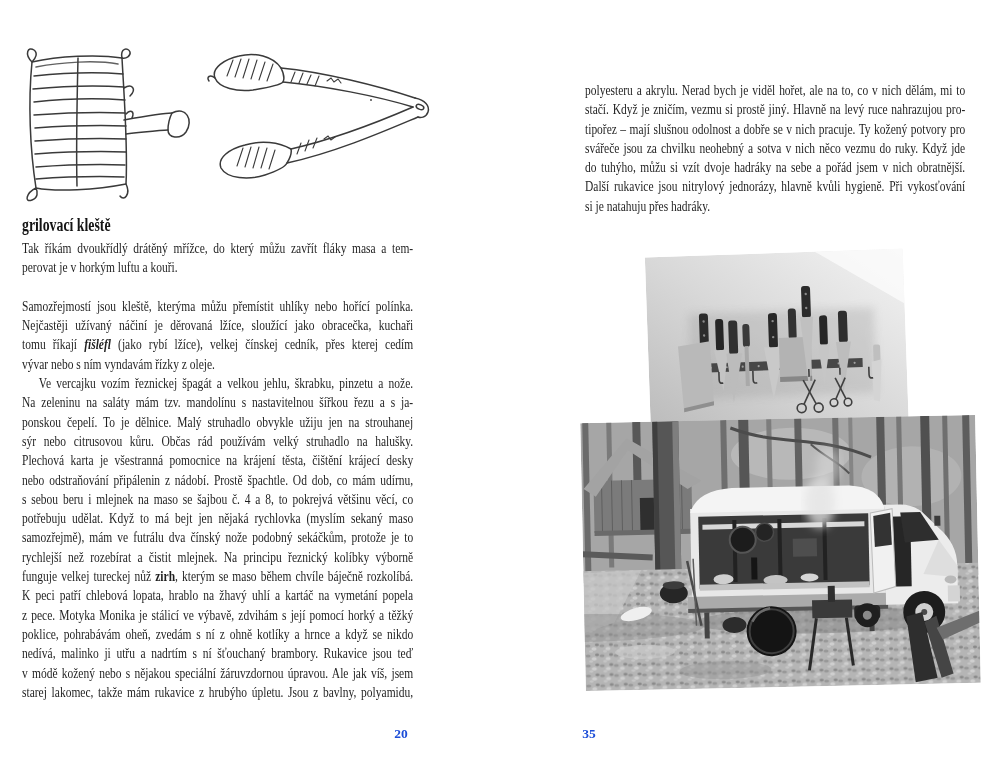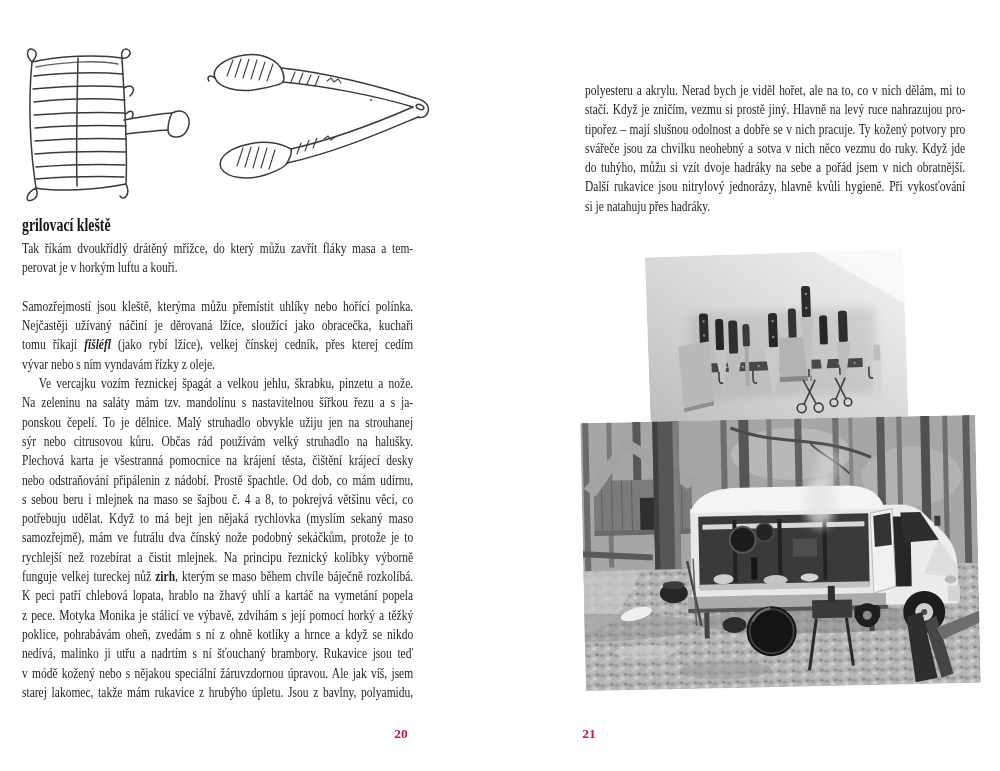--- a/index.html
+++ b/index.html
@@ -19,21 +19,21 @@
   .tl {
     font-size:15px; line-height:19.3px; height:19.3px;
     text-align:justify; text-align-last:justify; white-space:normal;
   }
   .tl.endline { text-align-last:left; }
   .tl.indent  { text-indent:22px; }
   .tl strong { font-weight:700; }
   .tl em { font-style:italic; }
   .pagenum {
     position:absolute; top:726px; width:32px; text-align:center;
-    font-size:13.5px; font-weight:700; color:#be185d;
+    font-size:13.5px; font-weight:700; color:#1d4ed8;
   }
   .pagenum-left  { left:385px; }
   .pagenum-right { left:573px; }
   .sketch { position:absolute; }
   .sketch-basket { left:18px;  top:46px;  width:178px; height:162px; }
   .sketch-tongs  { left:203px; top:48px;  width:232px; height:136px; }
   figure { margin:0; padding:0; }
   .photo { position:absolute; overflow:hidden; }
   .photo svg { display:block; width:100%; height:100%; }
   .photo-knives { left:648px; top:253px; width:258px; height:186px; transform:rotate(-2deg);   z-index:1; }
@@ -370,16 +370,16 @@
           <rect x="244" y="168" width="7" height="16" fill="#2f2f2f"></rect>
           <line x1="232" y1="200" x2="224" y2="252" stroke="#2a2a2a" stroke-width="3"></line>
           <line x1="262" y1="200" x2="268" y2="248" stroke="#2a2a2a" stroke-width="3"></line>
           <polygon points="322,200 338,196 352,262 330,266" fill="#2e2e2e"></polygon>
           <polygon points="340,206 352,200 368,258 356,262" fill="#454545"></polygon>
           <polygon points="352,212 395,196 395,208 358,224" fill="#6e6e6e"></polygon>
         </g>
       </svg>
     </figure>
 
-    <div class="pagenum pagenum-right">21</div>
+    <div class="pagenum pagenum-right">35</div>
   </section>
 
 </div>
 
 </body></html>

